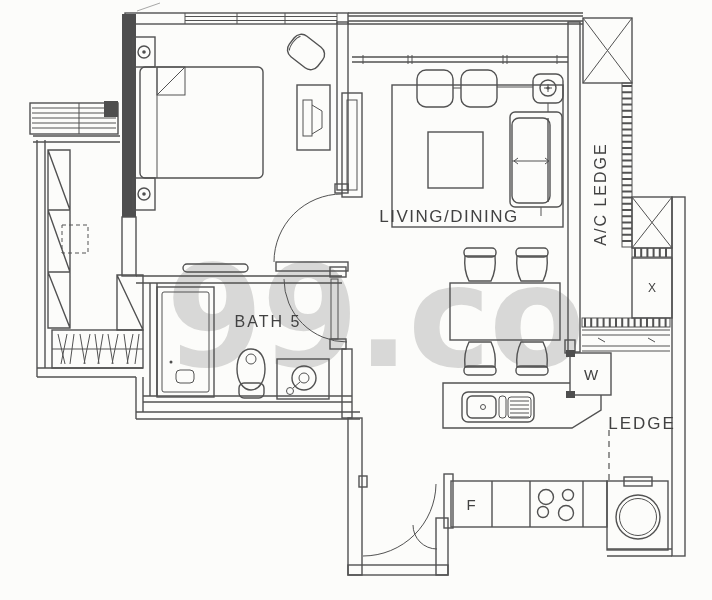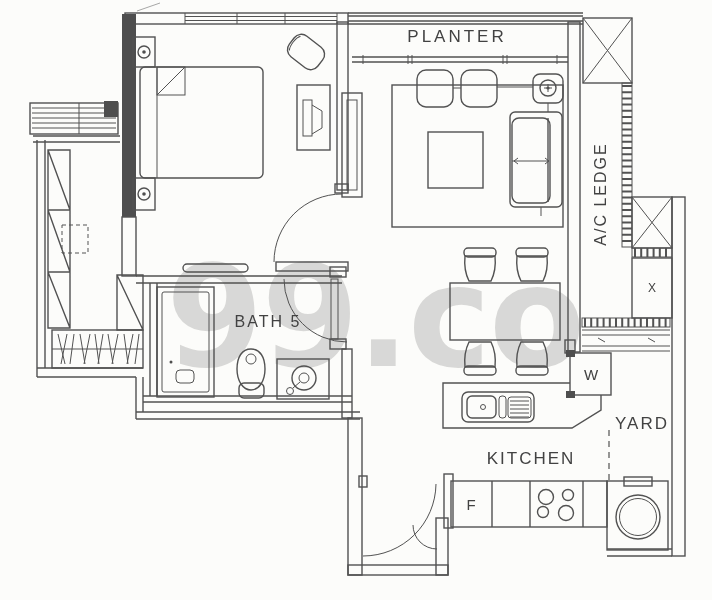--- a/index.html
+++ b/index.html
@@ -193,22 +193,21 @@
       <rect class="blk" x="566" y="350" width="9" height="7"></rect>
       <rect class="blk" x="566" y="391" width="9" height="7"></rect>
       <path class="dash" d="M609,430 V480"></path>
       <rect class="ln" x="607" y="481" width="61" height="69"></rect>
       <rect class="ln" x="624" y="477" width="28" height="9"></rect>
       <circle class="ln" cx="638" cy="517" r="22"></circle>
       <circle class="thin" cx="638" cy="517" r="18.5"></circle>
     </g>
   </svg>
 
-  <div class="lbl" style="left:457px;top:37px;letter-spacing:3px">PLANTER</div>
+  <div class="lbl" style="left:449px;top:217px;letter-spacing:1.5px">LIVING/DINING</div>
   <div class="lbl rot" style="left:601px;top:194px;font-size:16px">A/C LEDGE</div>
   <div class="lbl" style="left:268px;top:322px;font-size:16px">BATH 5</div>
-  <div class="lbl" style="left:531px;top:459px">KITCHEN</div>
-  <div class="lbl" style="left:642px;top:424px">YARD</div>
+  <div class="lbl" style="left:642px;top:424px">LEDGE</div>
   <div class="lbl" style="left:591px;top:374px;font-size:15px;letter-spacing:0">W</div>
   <div class="lbl" style="left:471px;top:504px;font-size:15px;letter-spacing:0">F</div>
   <div class="lbl" style="left:652px;top:288px;font-size:12px;letter-spacing:0">X</div>
 
 </div>
 
 </body></html>

